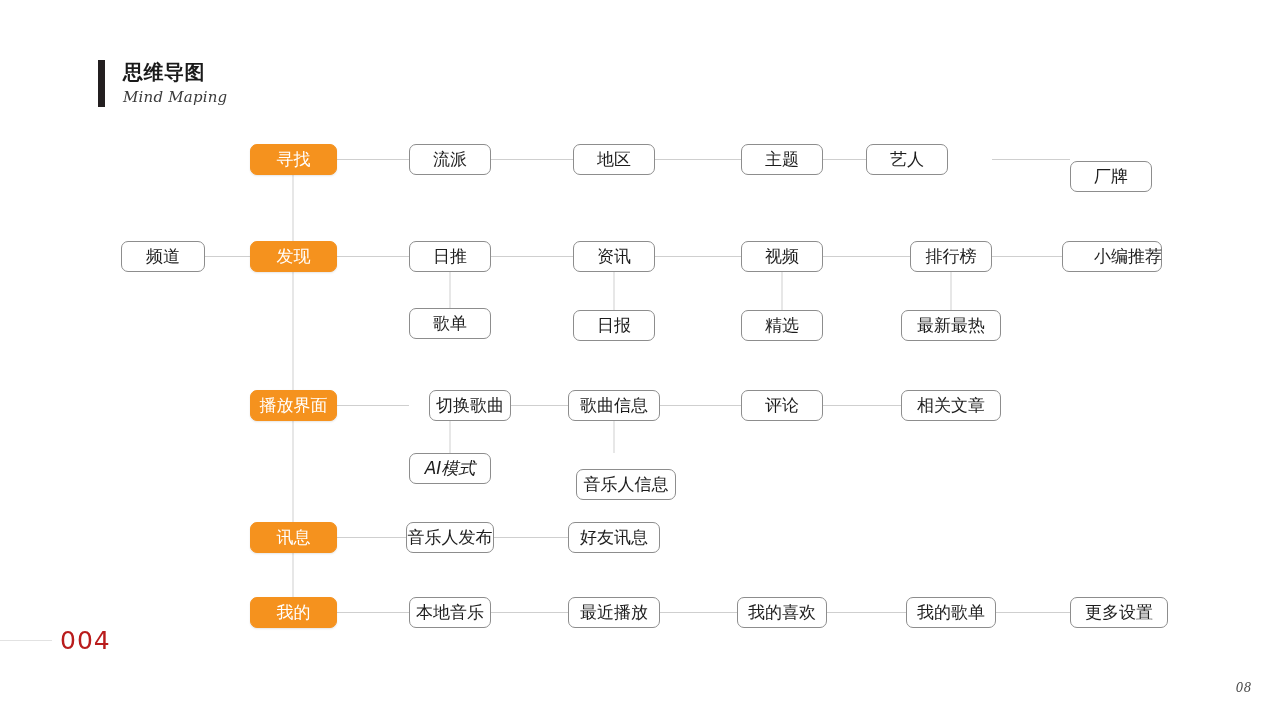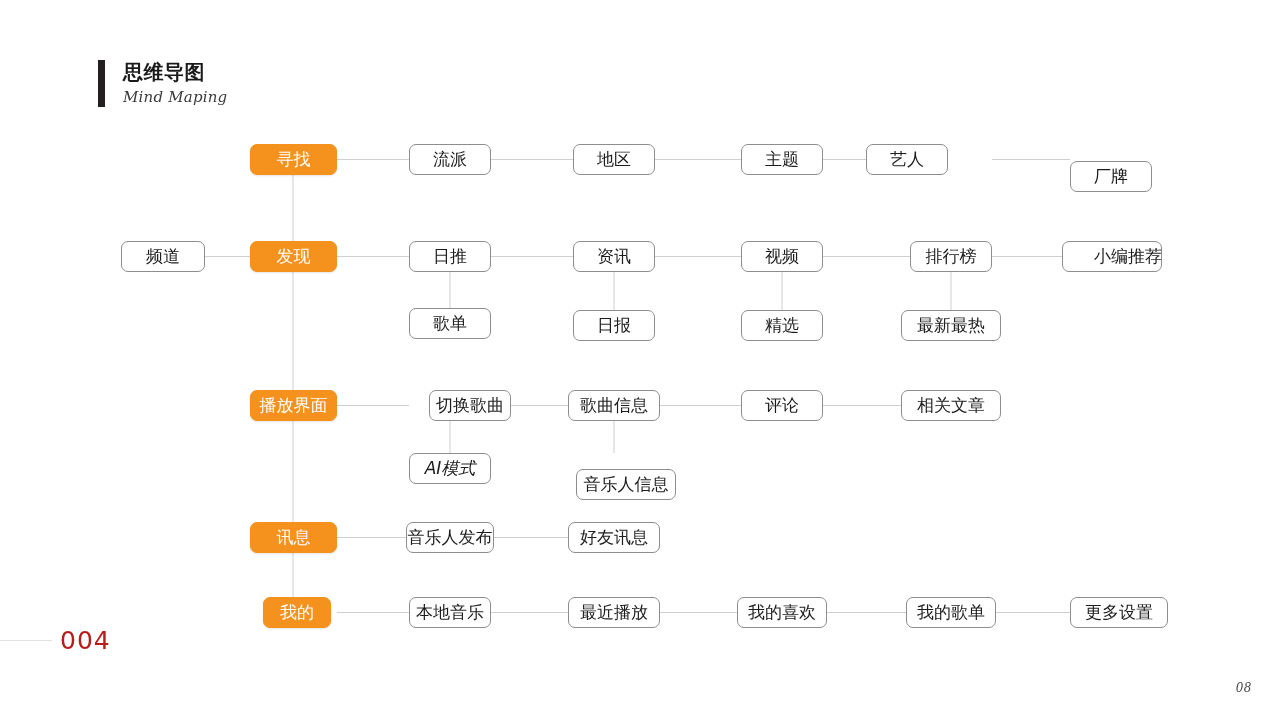--- a/index.html
+++ b/index.html
@@ -195,21 +195,21 @@
       <div class="node plain" style="left: 901px; top: 390px; width: 100px;">相关文章</div>
       <div class="node root" style="left: 250px; top: 390px; width: 87px;">播放界面</div>
       <div class="node plain" style="left: 406px; top: 522px; width: 88px;">音乐人发布</div>
       <div class="node plain" style="left: 568px; top: 522px; width: 92px;">好友讯息</div>
       <div class="node root" style="left: 250px; top: 522px; width: 87px;">讯息</div>
       <div class="node plain" style="left: 409px; top: 597px; width: 82px;">本地音乐</div>
       <div class="node plain" style="left: 568px; top: 597px; width: 92px;">最近播放</div>
       <div class="node plain" style="left: 737px; top: 597px; width: 90px;">我的喜欢</div>
       <div class="node plain" style="left: 906px; top: 597px; width: 90px;">我的歌单</div>
       <div class="node plain" style="left: 1070px; top: 597px; width: 98px;">更多设置</div>
-      <div class="node root" style="left: 250px; top: 597px; width: 68px; margin-left: 13px;">我的</div>
+      <div class="node root" style="left: 250px; top: 597px; width: 87px;">我的</div>
     </div>
 </div>
 
 <div id="footer-left">
   <div id="footer-rule"></div>
   <div id="footer-number">004</div>
 </div>
 <div id="page-mark">08</div>
 
 </body></html>

